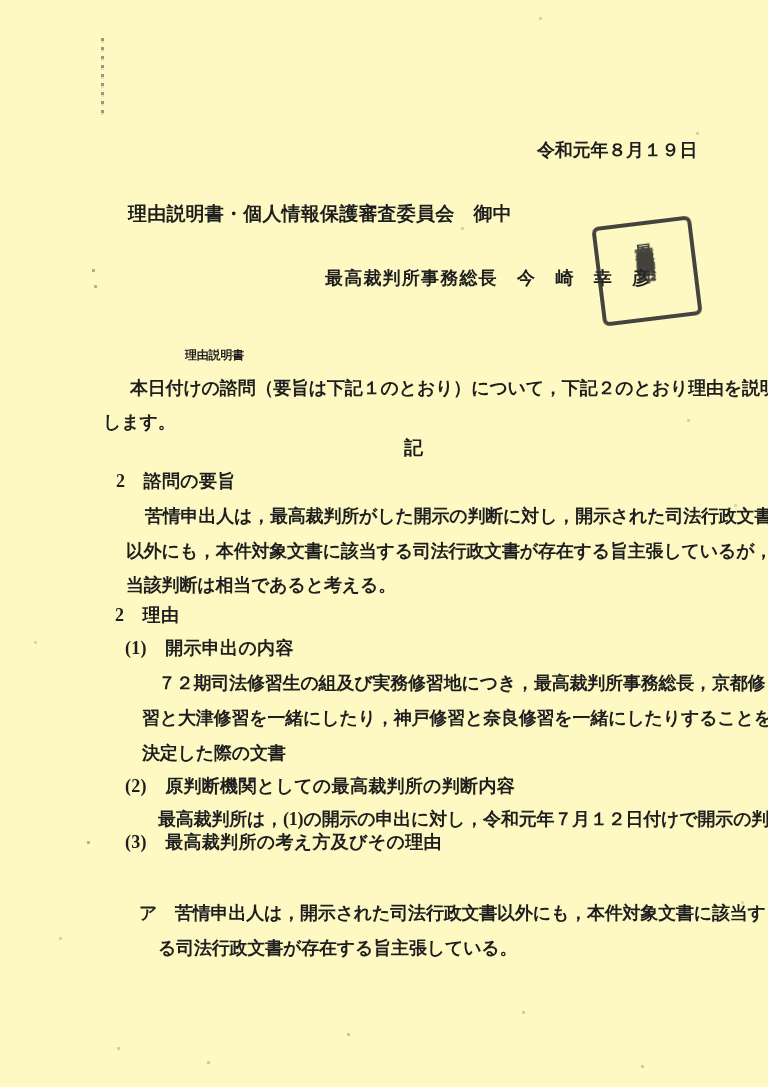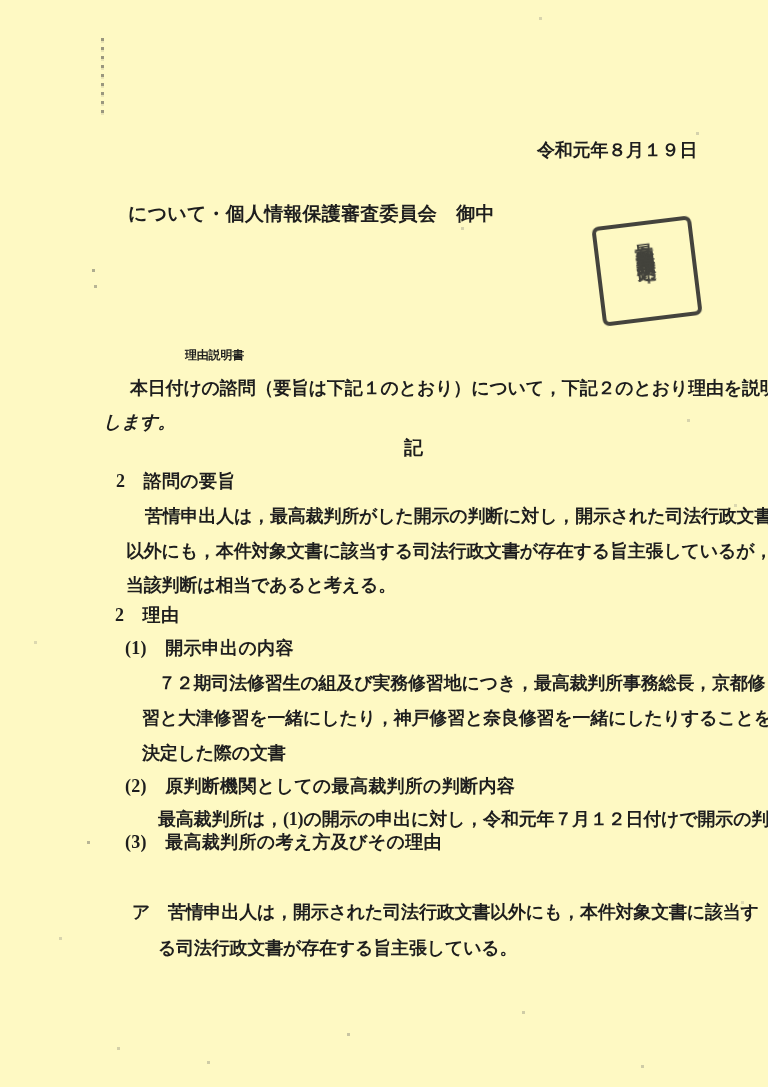--- a/index.html
+++ b/index.html
@@ -93,46 +93,47 @@
 </head>
 <body>
 
 <div id="page">
 
   <div id="smudge"></div>
   <div id="specks"></div>
 
   <div class="line" style="left:537px; top:139px;">令和元年８月１９日</div>
 
-  <div class="line addressee" style="left:128px; top:203px;">について・個人情報保護審査委員会　御中</div>
+  <div class="line addressee" style="left:128px; top:203px;">理由説明書・個人情報保護審査委員会　御中</div>
 
+  <div class="line sender" style="left:325px; top:267px;">最高裁判所事務総長　今　崎　幸　彦</div>
 
   <div id="seal">
     <span class="seal-text">最高裁判所事務総長之印</span>
   </div>
 
   <div class="line title" style="left:185px; top:344px;">理由説明書</div>
 
   <div class="line" style="left:130px; top:377px;">本日付けの諮問（要旨は下記１のとおり）について，下記２のとおり理由を説明</div>
-  <div class="line" style="left:103px; top:411px;font-style:italic;">します。</div>
+  <div class="line" style="left:103px; top:411px;">します。</div>
 
   <div class="line ki" style="left:404px; top:437px;">記</div>
 
   <div class="line heading" style="left:116px; top:470px;">2　諮問の要旨</div>
   <div class="line" style="left:145px; top:505px;">苦情申出人は，最高裁判所がした開示の判断に対し，開示された司法行政文書</div>
   <div class="line" style="left:126px; top:540px;">以外にも，本件対象文書に該当する司法行政文書が存在する旨主張しているが，</div>
   <div class="line" style="left:126px; top:574px;">当該判断は相当であると考える。</div>
 
   <div class="line heading" style="left:115px; top:604px;">2　理由</div>
 
   <div class="line heading" style="left:125px; top:637px;">(1)　開示申出の内容</div>
   <div class="line" style="left:158px; top:672px;">７２期司法修習生の組及び実務修習地につき，最高裁判所事務総長，京都修</div>
   <div class="line" style="left:142px; top:707px;">習と大津修習を一緒にしたり，神戸修習と奈良修習を一緒にしたりすることを</div>
   <div class="line" style="left:142px; top:742px;">決定した際の文書</div>
 
   <div class="line heading" style="left:125px; top:775px;">(2)　原判断機関としての最高裁判所の判断内容</div>
   <div class="line" style="left:158px; top:808px;">最高裁判所は，(1)の開示の申出に対し，令和元年７月１２日付けで開示の判</div>
 
   <div class="line heading" style="left:125px; top:831px;">(3)　最高裁判所の考え方及びその理由</div>
-  <div class="line" style="left:132px; top:902px;font-family:Liberation Mono, monospace;">ア　苦情申出人は，開示された司法行政文書以外にも，本件対象文書に該当す</div>
+  <div class="line" style="left:139px; top:902px;">ア　苦情申出人は，開示された司法行政文書以外にも，本件対象文書に該当す</div>
   <div class="line" style="left:158px; top:937px;">る司法行政文書が存在する旨主張している。</div>
 
 </div>
 
 </body></html>

